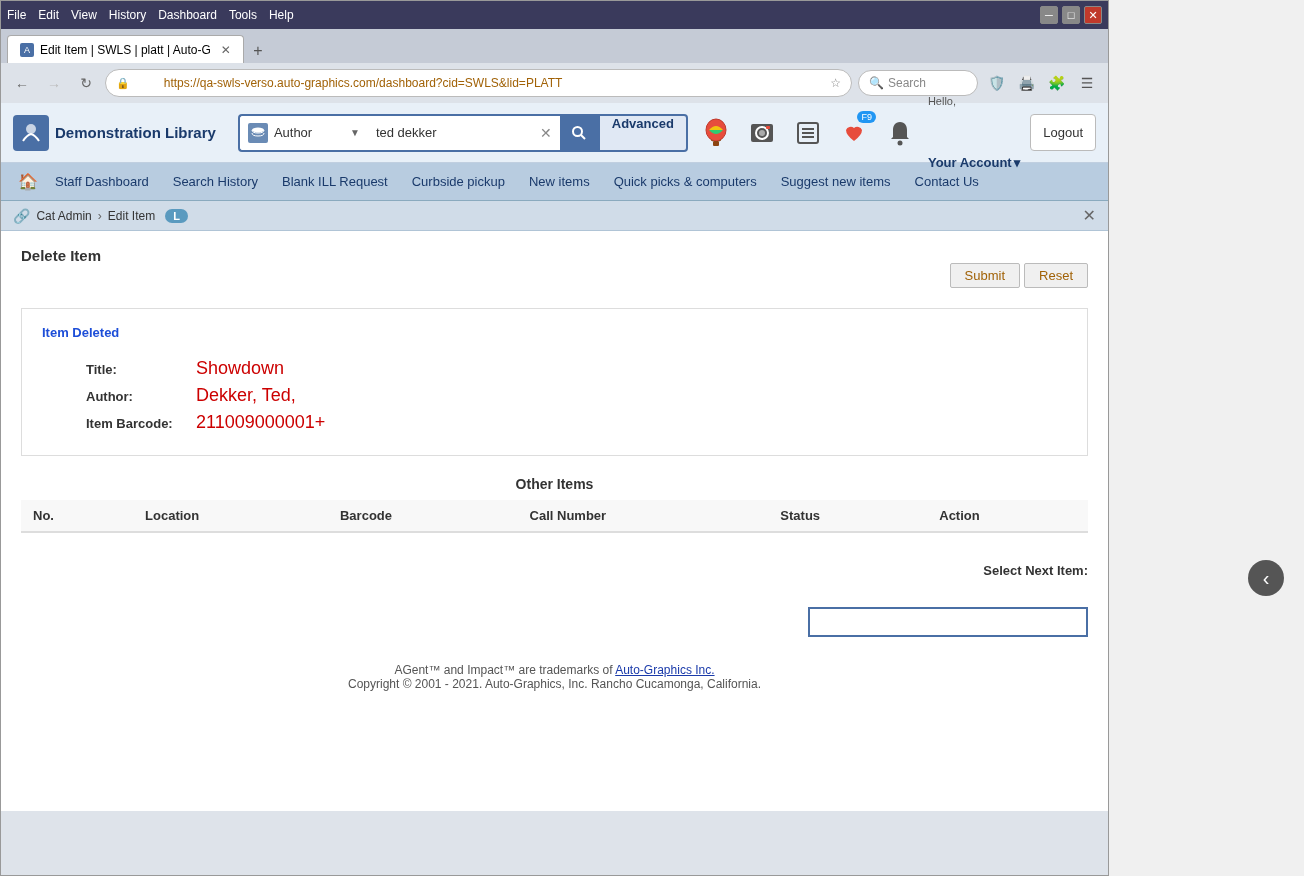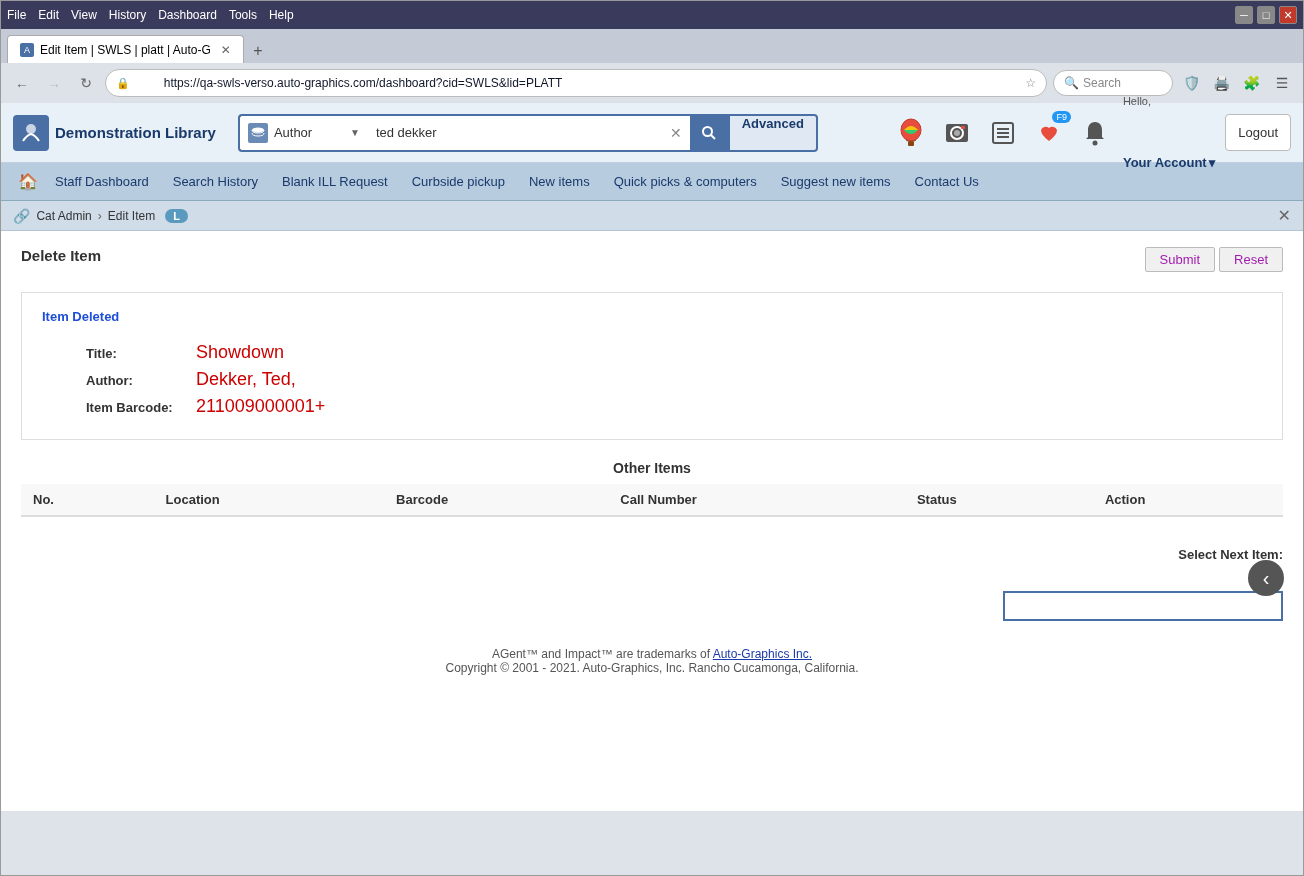--- a/index.html
+++ b/index.html
@@ -1,19 +1,19 @@
 <!DOCTYPE html>
 <html><head>
   <meta charset="utf-8">
   <style>
     * { box-sizing: border-box; margin: 0; padding: 0; }
     body { font-family: Arial, sans-serif; font-size: 13px; background: #f0f0f0; }
 
     
-    .browser-frame { width: 1304px; min-height: 876px; background: #dee3ea; border: 1px solid #999; }
+    .browser-frame { width: 1109px; min-height: 876px; background: #dee3ea; border: 1px solid #999; }
     
     .title-bar { background: #3a3a5c; height: 28px; display: flex; align-items: center; padding: 0 6px; }
     .title-bar-menu { display: flex; gap: 12px; align-items: center; height: 100%; }
     .title-bar-menu span { color: #fff; font-size: 12px; cursor: default; }
     .title-bar-controls { margin-left: auto; display: flex; gap: 4px; }
     .title-bar-btn { width: 18px; height: 18px; border-radius: 2px; border: 1px solid #888; display: flex; align-items: center; justify-content: center; cursor: pointer; font-size: 11px; color: #fff; background: #666; }
     .title-bar-btn.minimize { background: #888; }
     .title-bar-btn.maximize { background: #888; }
     .title-bar-btn.close { background: #c0392b; }
 
@@ -24,21 +24,21 @@
     .tab-favicon { width: 14px; height: 14px; background: #4a6fa5; border-radius: 2px; display: flex; align-items: center; justify-content: center; color: #fff; font-size: 9px; }
     .tab-close { font-size: 12px; color: #666; cursor: pointer; margin-left: 4px; }
     .new-tab-btn { width: 24px; height: 24px; border-radius: 50%; display: flex; align-items: center; justify-content: center; cursor: pointer; font-size: 16px; color: #555; background: none; border: none; }
 
     
     .address-bar { background: #dde2e9; height: 40px; display: flex; align-items: center; padding: 0 8px; gap: 6px; }
     .nav-btn { width: 26px; height: 26px; border-radius: 50%; display: flex; align-items: center; justify-content: center; cursor: pointer; color: #666; font-size: 14px; background: none; border: none; }
     .nav-btn:disabled { color: #bbb; cursor: default; }
     .url-bar { flex: 1; background: #fff; border: 1px solid #bbb; border-radius: 16px; height: 28px; display: flex; align-items: center; padding: 0 10px; gap: 6px; font-size: 12px; color: #333; }
     .url-bar .lock-icon { color: #888; font-size: 11px; }
-    .url-text { flex: 1; color: #0f172a; font-size: 12px; padding-left: 28px; }
+    .url-text { flex: 1; color: #a16207; font-size: 12px; padding-left: 28px; }
     .star-btn { color: #888; cursor: pointer; }
     .browser-search { background: #fff; border: 1px solid #bbb; border-radius: 14px; height: 26px; display: flex; align-items: center; padding: 0 10px; gap: 4px; font-size: 12px; color: #888; min-width: 120px; }
     .browser-actions { display: flex; gap: 4px; align-items: center; }
     .browser-action-btn { width: 26px; height: 26px; border-radius: 50%; display: flex; align-items: center; justify-content: center; cursor: pointer; color: #555; font-size: 14px; }
 
     
     .app-header { background: #e8f0f8; border-bottom: 1px solid #c0cfe0; height: 60px; display: flex; align-items: center; padding: 0 12px; gap: 10px; }
     .app-logo { display: flex; align-items: center; gap: 6px; }
     .logo-icon { width: 36px; height: 36px; background: #4a6fa5; border-radius: 4px; display: flex; align-items: center; justify-content: center; color: #fff; font-size: 16px; }
     .app-title { font-size: 15px; font-weight: bold; color: #1a3a6b; }
@@ -75,21 +75,21 @@
     .breadcrumb-sep { color: #666; font-size: 12px; }
     .breadcrumb-badge { background: #5a9abf; color: #fff; border-radius: 10px; padding: 1px 8px; font-size: 11px; font-weight: bold; margin-left: 4px; }
     .breadcrumb-close { margin-left: auto; cursor: pointer; font-size: 16px; color: #666; }
 
     
     .main-content { background: #fff; min-height: 580px; padding: 16px 20px; }
     
     .page-header { display: flex; justify-content: space-between; align-items: flex-start; margin-bottom: 20px; }
     .page-title { font-size: 15px; font-weight: bold; color: #333; }
     .btn-group { display: flex; gap: 4px; }
-    .btn { padding: 4px 14px; border: 1px solid #bbb; background: #f0f0f0; cursor: pointer; font-size: 13px; border-radius: 2px; color: #a21caf; }
+    .btn { padding: 4px 14px; border: 1px solid #bbb; background: #f0f0f0; cursor: pointer; font-size: 13px; border-radius: 2px; color: #a16207; margin-top: 16px; }
 
     
     .deleted-section { border: 1px solid #ddd; padding: 16px 20px; margin-bottom: 20px; }
     .deleted-badge { font-weight: bold; color: #1d4ed8; margin-bottom: 18px; font-size: 13px; }
     .info-row { display: flex; gap: 0; margin-bottom: 6px; align-items: baseline; }
     .info-label { font-weight: bold; color: #333; font-size: 13px; min-width: 110px; margin-left: 44px; }
     .info-value { color: #cc0000; font-size: 18px; }
 
     
     .table-section { margin-bottom: 20px; }

